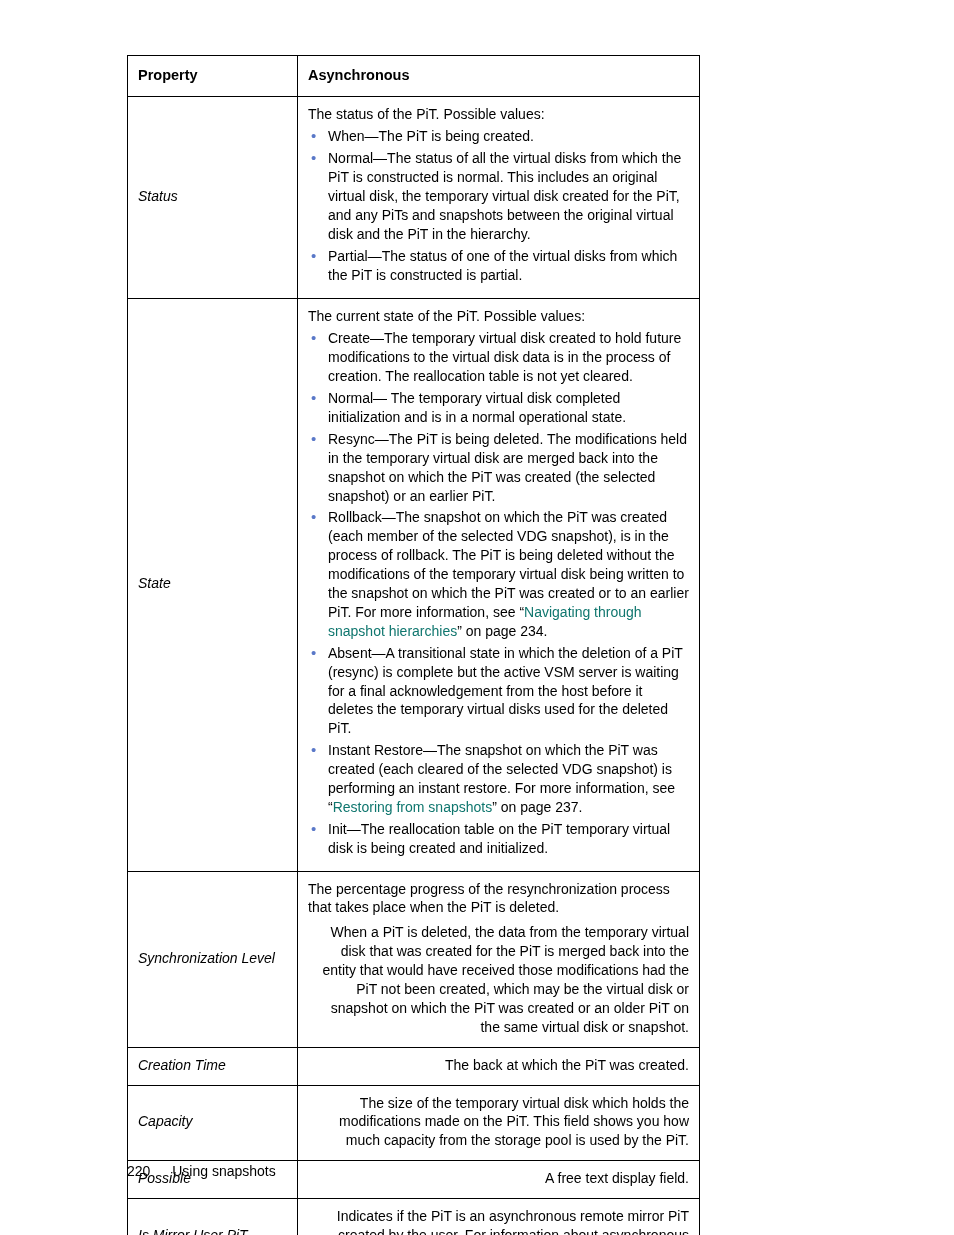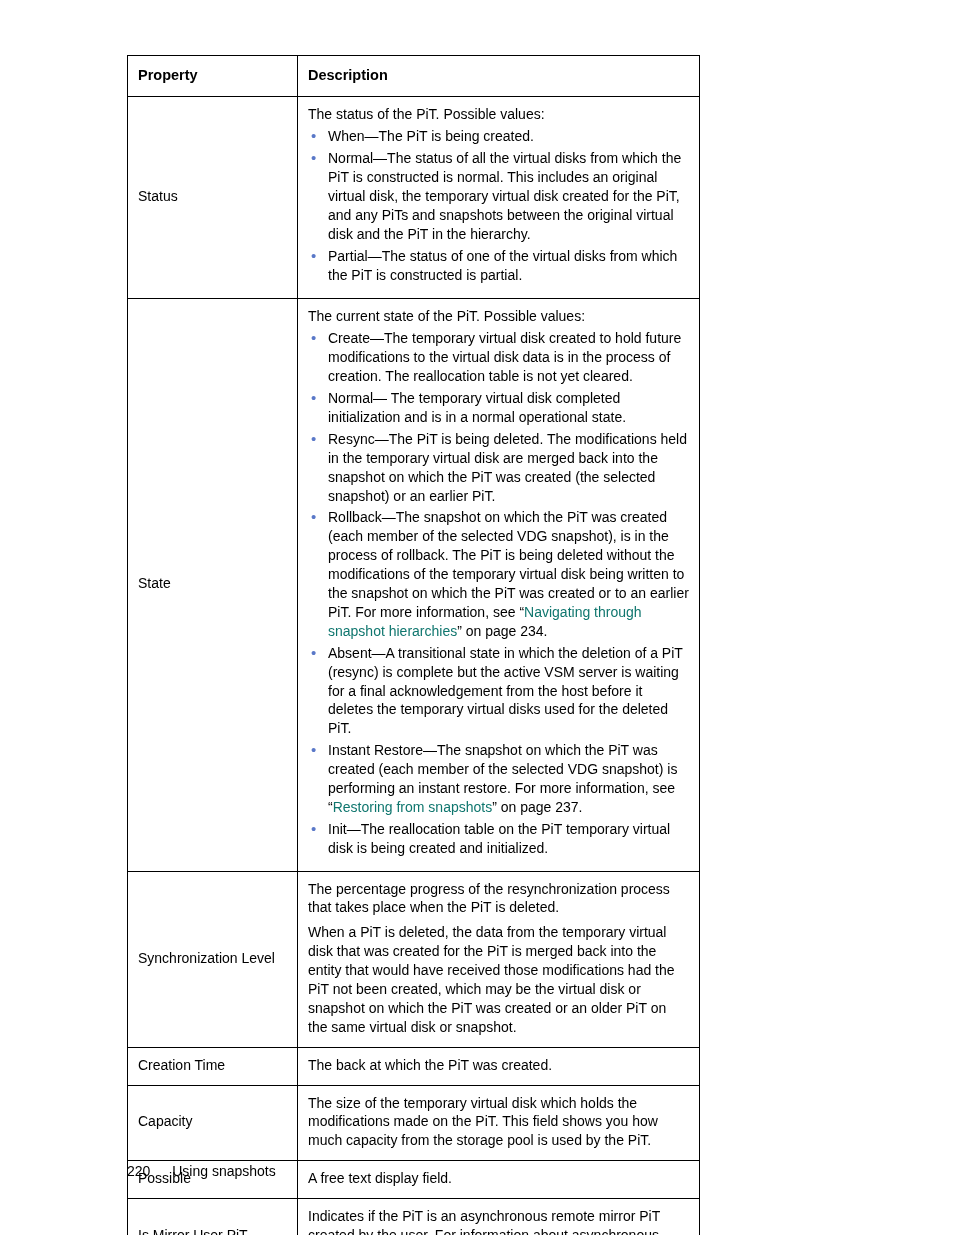--- a/index.html
+++ b/index.html
@@ -60,48 +60,48 @@
     left: -15px;
     top: 0;
     color: #5a78c8;
     font-size: 15px;
     line-height: 1.2;
   }
   .lead {
     margin: 0 0 2px 0;
   }
   .para { margin: 0 0 6px 0; }
-  .para:last-child { margin-bottom: 0; }
+  .para:last-child { margin-bottom: 0; text-align: right; }
   a.xref {
     color: #0f766e;
     text-decoration: none;
   }
   .footer {
     position: absolute;
     left: 127px;
     bottom: 56px;
     font-size: 14px;
   }
   .footer .pn { display:inline-block; margin-right: 18px; }
   td.desc { vertical-align: top; }
-  td.prop { vertical-align: middle; font-size:14px;}
+  td.prop { vertical-align: middle; font-size:14px;font-style:italic;}
 </style>
 </head>
 <body>
 
 <div class="page">
   <table>
     <colgroup>
         <col class="c1">
         <col class="c2">
       </colgroup>
     <thead>
       <tr>
         <th>Property</th>
-        <th>Description</th>
+        <th>Asynchronous</th>
       </tr>
     </thead>
     <tbody>
 
       <tr>
         <td class="prop">Status</td>
         <td class="desc">
           <p class="lead">The status of the PiT. Possible values:</p>
           <ul class="bul">
             <li>When—The PiT is being created.</li>
@@ -114,21 +114,21 @@
       <tr>
         <td class="prop">State</td>
         <td class="desc">
           <p class="lead">The current state of the PiT. Possible values:</p>
           <ul class="bul">
             <li>Create—The temporary virtual disk created to hold future modifications to the virtual disk data is in the process of creation. The reallocation table is not yet cleared.</li>
             <li>Normal— The temporary virtual disk completed initialization and is in a normal operational state.</li>
             <li>Resync—The PiT is being deleted. The modifications held in the temporary virtual disk are merged back into the snapshot on which the PiT was created (the selected snapshot) or an earlier PiT.</li>
             <li><span>Rollback—The snapshot on which the PiT was created (each member of the selected VDG snapshot), is in the process of rollback. The PiT is being deleted without the modifications of the temporary virtual disk being written to the snapshot on which the PiT was created or to an earlier PiT. For more information, see “</span><a class="xref">Navigating through snapshot hierarchies</a><span>” on page 234.</span></li>
             <li>Absent—A transitional state in which the deletion of a PiT (resync) is complete but the active VSM server is waiting for a final acknowledgement from the host before it deletes the temporary virtual disks used for the deleted PiT.</li>
-            <li><span>Instant Restore—The snapshot on which the PiT was created (each member of the selected VDG snapshot) is performing an instant restore. For more information, see “</span><a class="xref">Restoring from snapshots</a><span>” on page 237.</span></li>
+            <li><span>Instant Restore—The snapshot on which the PiT was created (each cleared of the selected VDG snapshot) is performing an instant restore. For more information, see “</span><a class="xref">Restoring from snapshots</a><span>” on page 237.</span></li>
             <li>Init—The reallocation table on the PiT temporary virtual disk is being created and initialized.</li>
           </ul>
         </td>
       </tr>
 
       <tr>
         <td class="prop">Synchronization Level</td>
         <td class="desc">
           <p class="para">The percentage progress of the resynchronization process that takes place when the PiT is deleted.</p>
           <p class="para">When a PiT is deleted, the data from the temporary virtual disk that was created for the PiT is merged back into the entity that would have received those modifications had the PiT not been created, which may be the virtual disk or snapshot on which the PiT was created or an older PiT on the same virtual disk or snapshot.</p>

